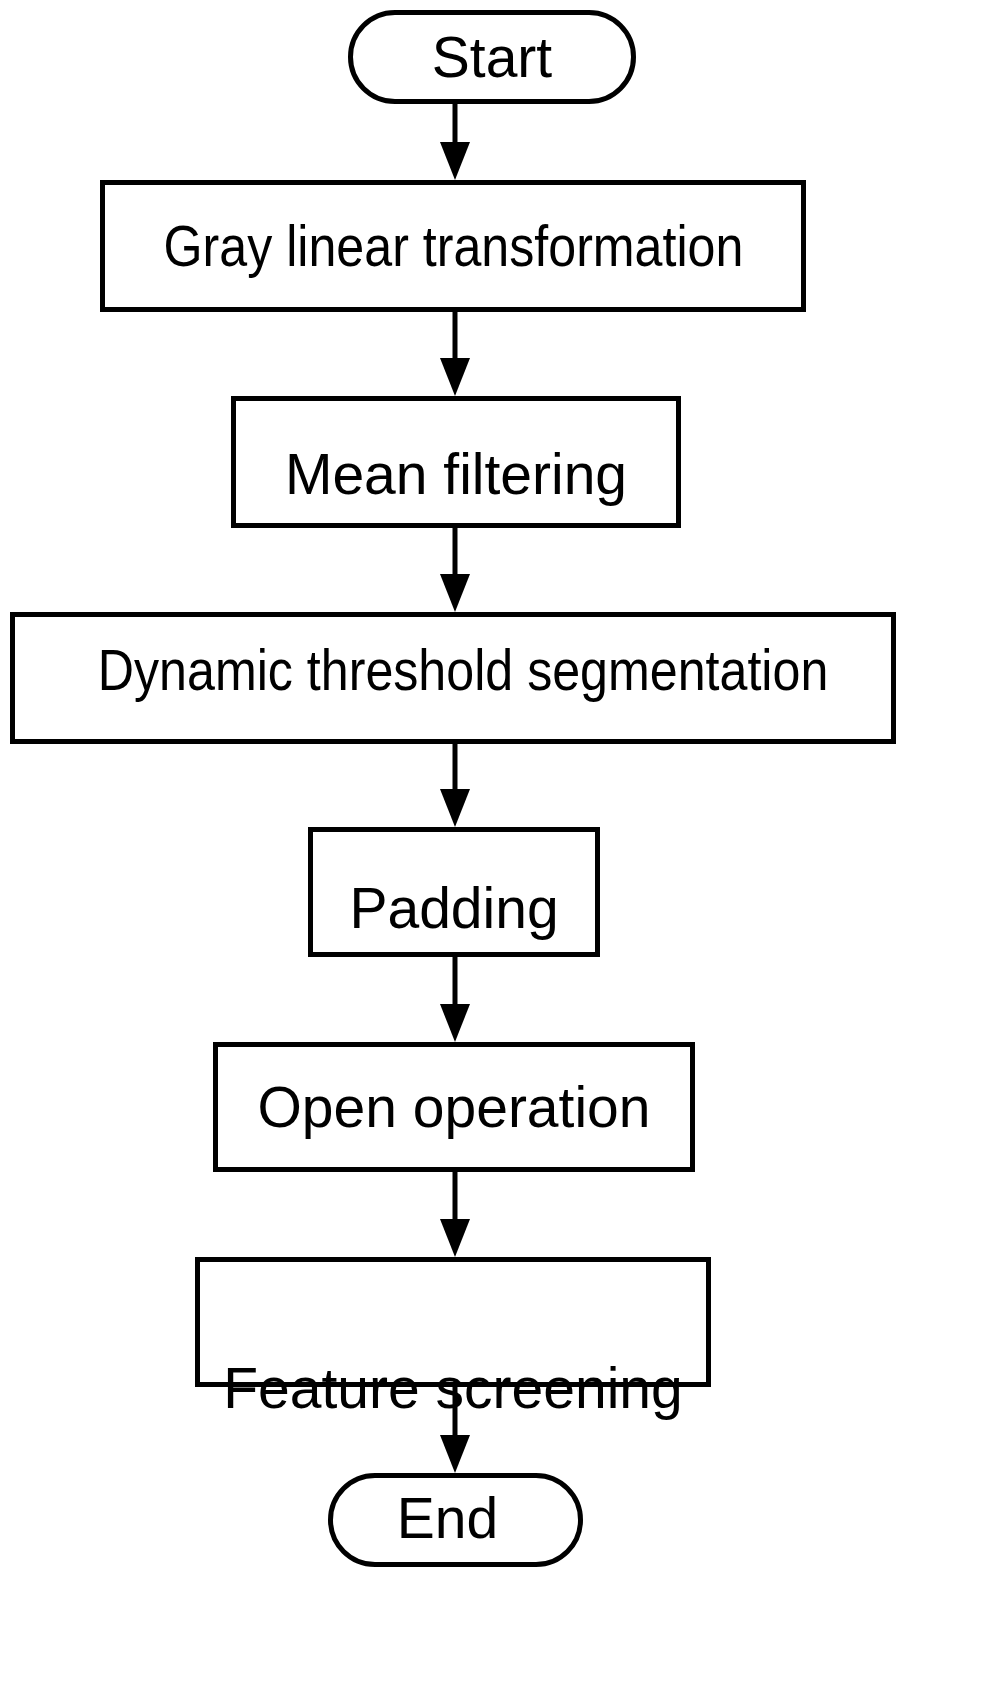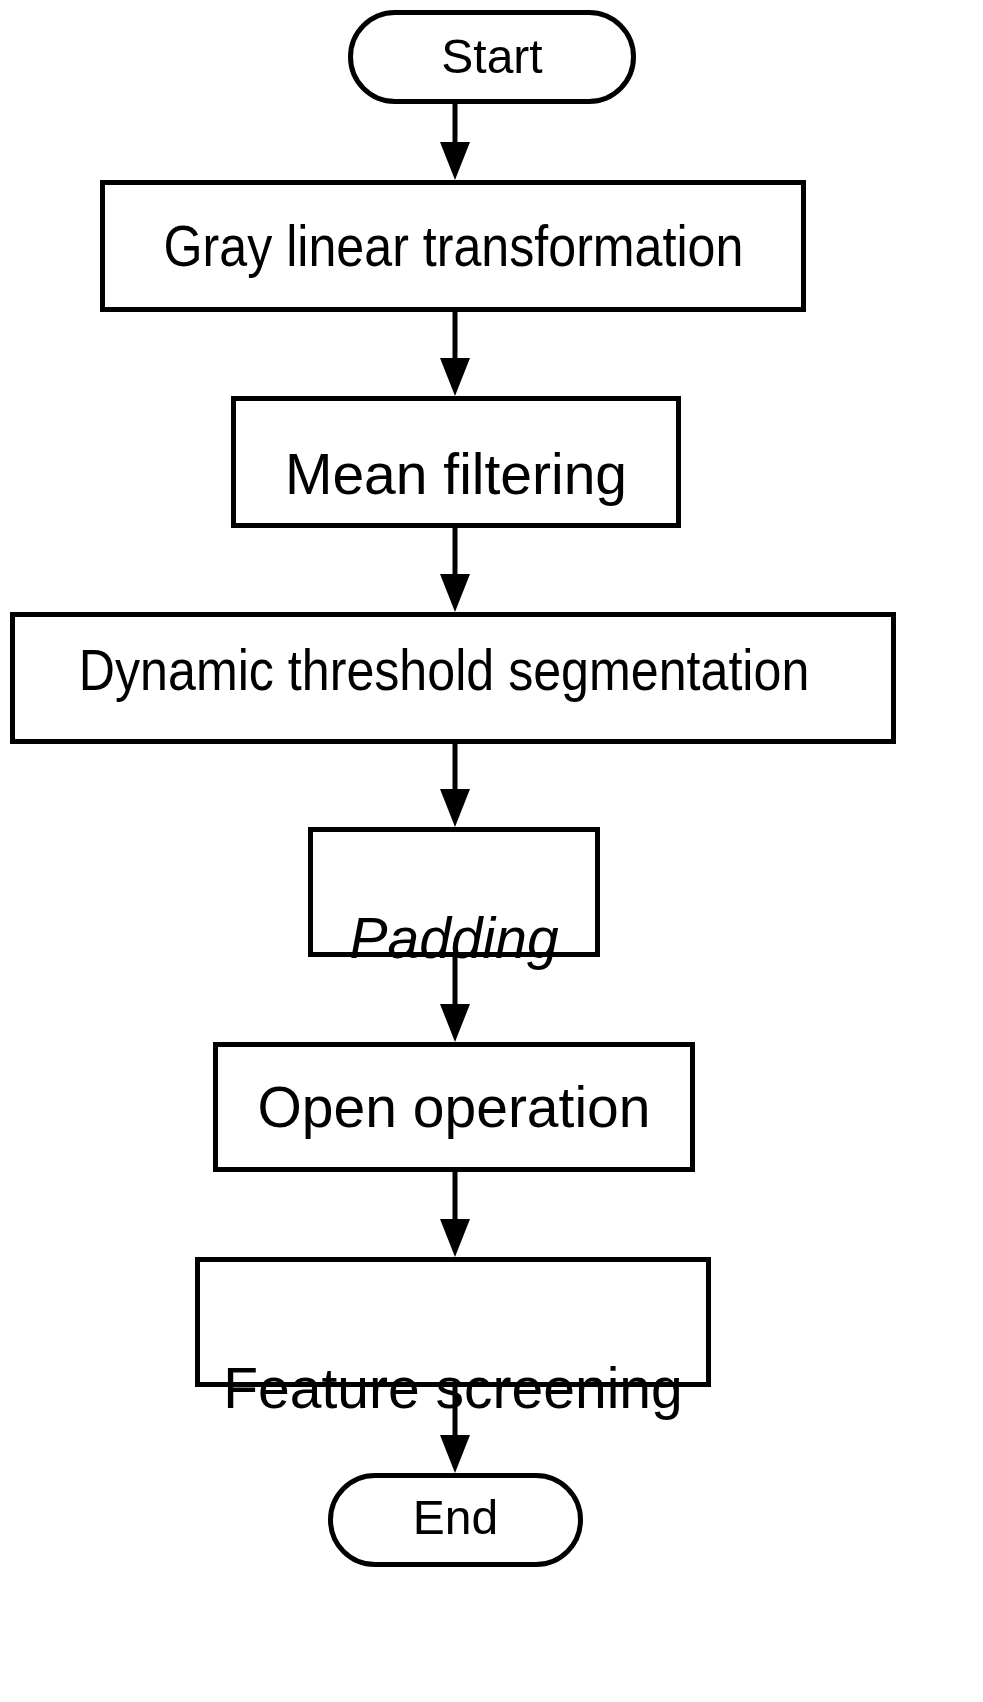--- a/index.html
+++ b/index.html
@@ -29,21 +29,21 @@
     position: absolute;
     display: flex;
     align-items: center;
     justify-content: center;
     color: #000000;
     white-space: nowrap;
     line-height: 1;
     pointer-events: none;
   }
   .node-terminal-label {
-    font-size: 48px;
+    font-size: 57px;
     letter-spacing: 0px;
   }
   .node-process-label {
     font-size: 57px;
     text-align: right;
   }
   .label-condensed {
     transform: scaleX(0.88);
   }
 </style>
@@ -94,30 +94,30 @@
   <div id="label-layer">
       <div class="node-label node-terminal-label" style="left: 348px; top: 10px; width: 288px; height: 94px;">
         <span>Start</span>
       </div>
       <div class="node-label node-process-label" style="left: 100px; top: 180px; width: 706px; height: 132px;">
         <span class="label-condensed">Gray linear transformation</span>
       </div>
       <div class="node-label node-process-label" style="left: 231px; top: 408px; width: 450px; height: 132px;">
         <span>Mean filtering</span>
       </div>
-      <div class="node-label node-process-label" style="left: 1px; top: 612px; width: 886px; height: 116px;">
+      <div class="node-label node-process-label" style="left: 10px; top: 612px; width: 886px; height: 116px; padding-left: 10px;">
         <span class="label-condensed">Dynamic threshold segmentation</span>
       </div>
-      <div class="node-label node-process-label" style="left: 308px; top: 857px; width: 292px; height: 162px; font-style: italic;">
+      <div class="node-label node-process-label" style="left: 308px; top: 827px; width: 292px; height: 162px;">
         <span>Padding</span>
       </div>
       <div class="node-label node-process-label" style="left: 213px; top: 1042px; width: 482px; height: 130px;">
         <span>Open operation</span>
       </div>
       <div class="node-label node-process-label" style="left: 195px; top: 1306px; width: 516px; height: 164px;">
         <span>Feature screening</span>
       </div>
-      <div class="node-label node-terminal-label" style="left: 328px; top: 1473px; width: 255px; height: 90px;">
+      <div class="node-label node-terminal-label" style="left: 320px; top: 1473px; width: 255px; height: 90px;">
         <span>End</span>
       </div>
     </div>
 
 </div>
 
 </body></html>

